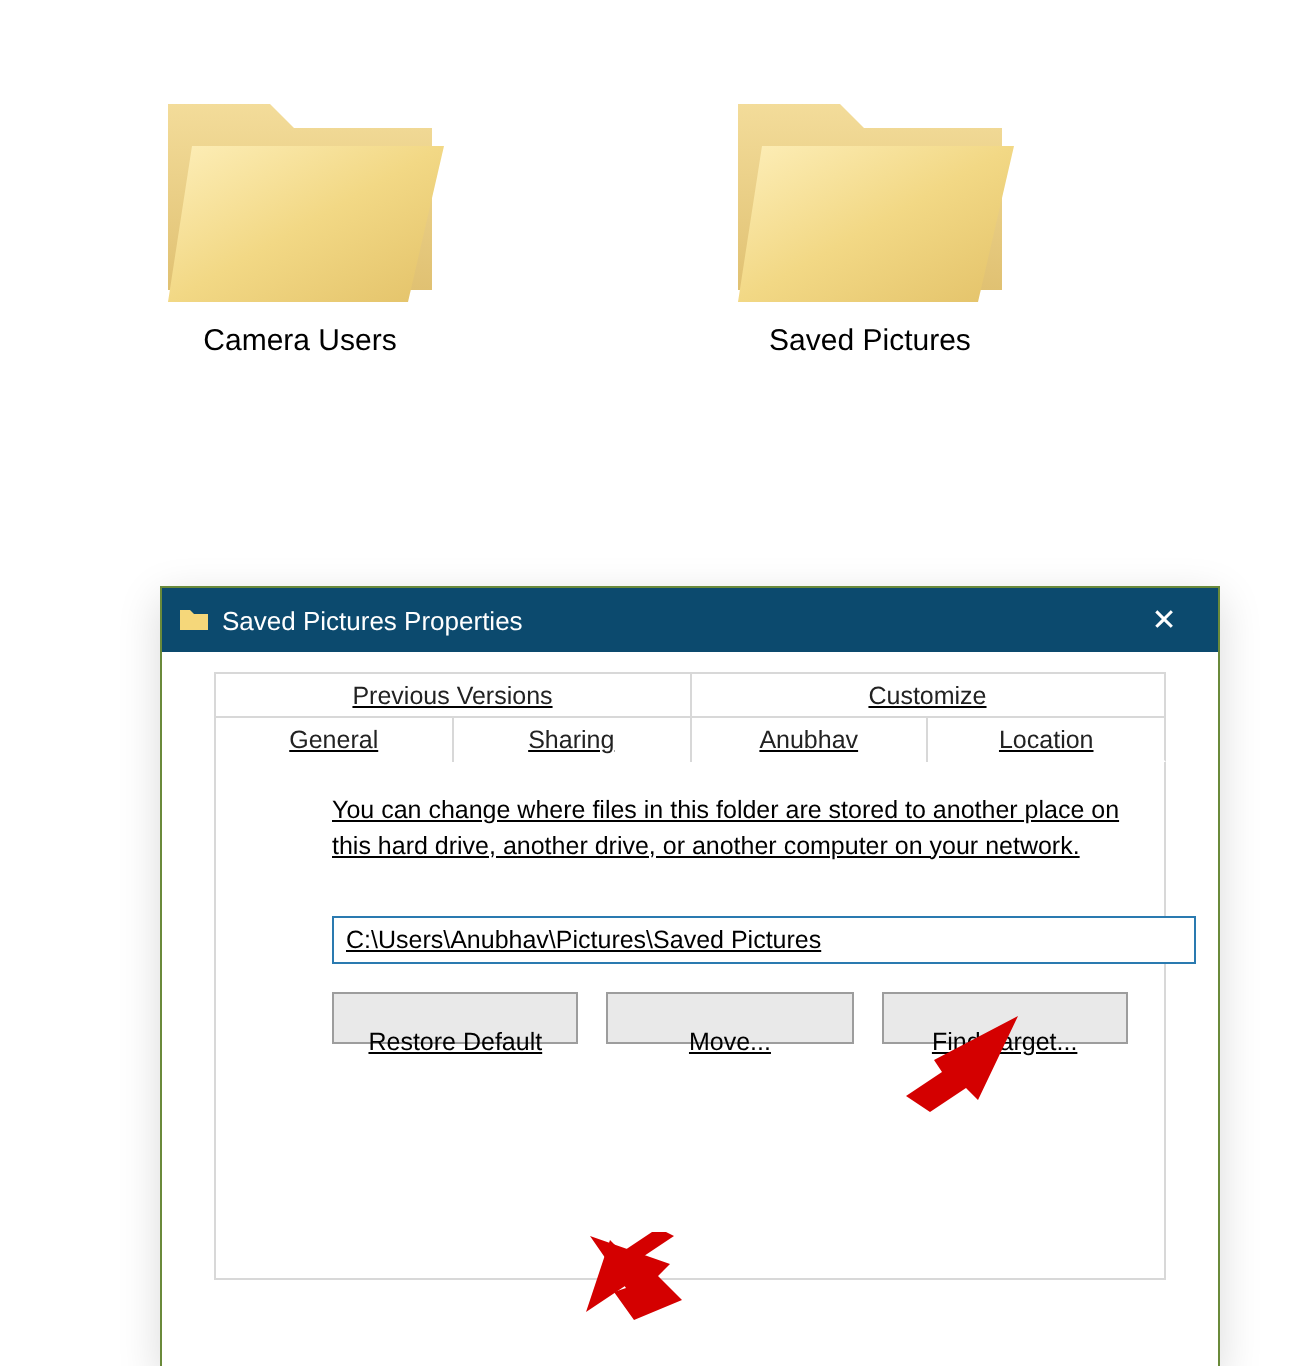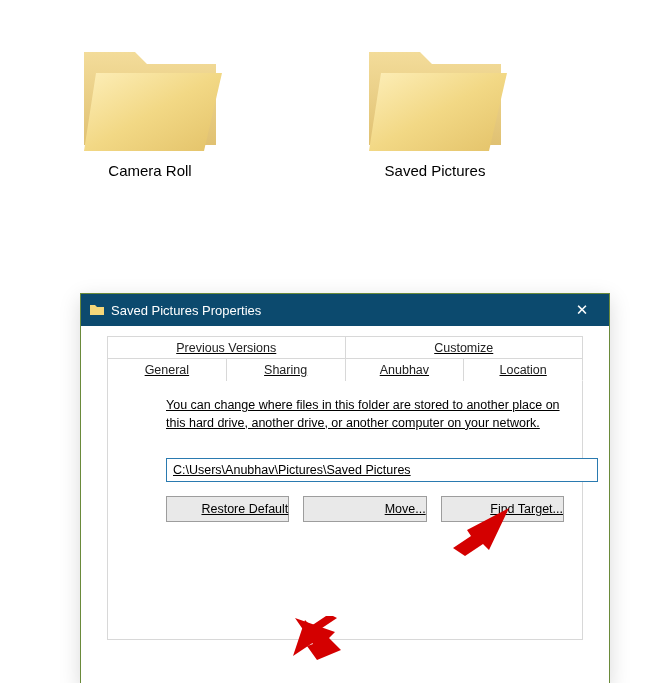--- a/index.html
+++ b/index.html
@@ -32,21 +32,21 @@
 
   .info-row{display:flex;align-items:flex-start;gap:10px;margin-bottom:22px;}
   .info-row .big-folder{width:36px;height:36px;flex:none;}
   .info-row .info-text{font-size:12.5px;line-height:1.35;}
 
   .para{font-size:12.5px;line-height:1.4;margin:0 0 26px 40px;}
 
   .path-input{display:block;margin:0 0 14px 40px;width:432px;height:24px;border:1px solid #2a7ab0;padding:0 6px;font-family:inherit;font-size:12.5px;outline:none;box-sizing:border-box;}
 
   .btn-row{display:flex;gap:14px;margin-left:40px;}
-  .btn{width:144px;height:26px;border:1px solid #9d9d9d;background:#e9e9e9;font-family:inherit;font-size:12.5px;color:#000;cursor:default;box-sizing:border-box;text-align:right;line-height:24px;padding:0;}
+  .btn{width:144px;height:26px;border:1px solid #9d9d9d;background:#e9e9e9;font-family:inherit;font-size:12.5px;color:#000;cursor:default;box-sizing:border-box;text-align:center;line-height:24px;padding:12px;}
 
   .arrow{position:absolute;pointer-events:none;}
   .arrow svg{display:block;}
 
   #f1{left:60px;top:34px;}
   #f2{left:345px;top:34px;}
 </style>
 </head>
 <body>
 
@@ -63,21 +63,21 @@
           <linearGradient id="gFront" x1="0" y1="0" x2="1" y2="1">
             <stop offset="0" stop-color="#fdeeb8"></stop>
               <stop offset="0.5" stop-color="#f2d885"></stop>
               <stop offset="1" stop-color="#e3c269"></stop>
           </linearGradient>
         </defs>
         <path d="M6 12 L40 12 L48 20 L94 20 L94 74 L6 74 Z" fill="url(#gBack)"></path>
         <path d="M14 26 L98 26 L86 78 L6 78 Z" fill="url(#gFront)"></path>
       </svg>
     </div>
-    <div class="label">Camera Roll</div>
+    <div class="label">Camera Users</div>
   </div>
 
   <div id="f2" class="desktop-folder">
     <div class="folder-icon">
       <svg class="folder-svg" viewBox="0 0 100 80">
         <path d="M6 12 L40 12 L48 20 L94 20 L94 74 L6 74 Z" fill="url(#gBack)"></path>
         <path d="M14 26 L98 26 L86 78 L6 78 Z" fill="url(#gFront)"></path>
       </svg>
     </div>
     <div class="label">Saved Pictures</div>

